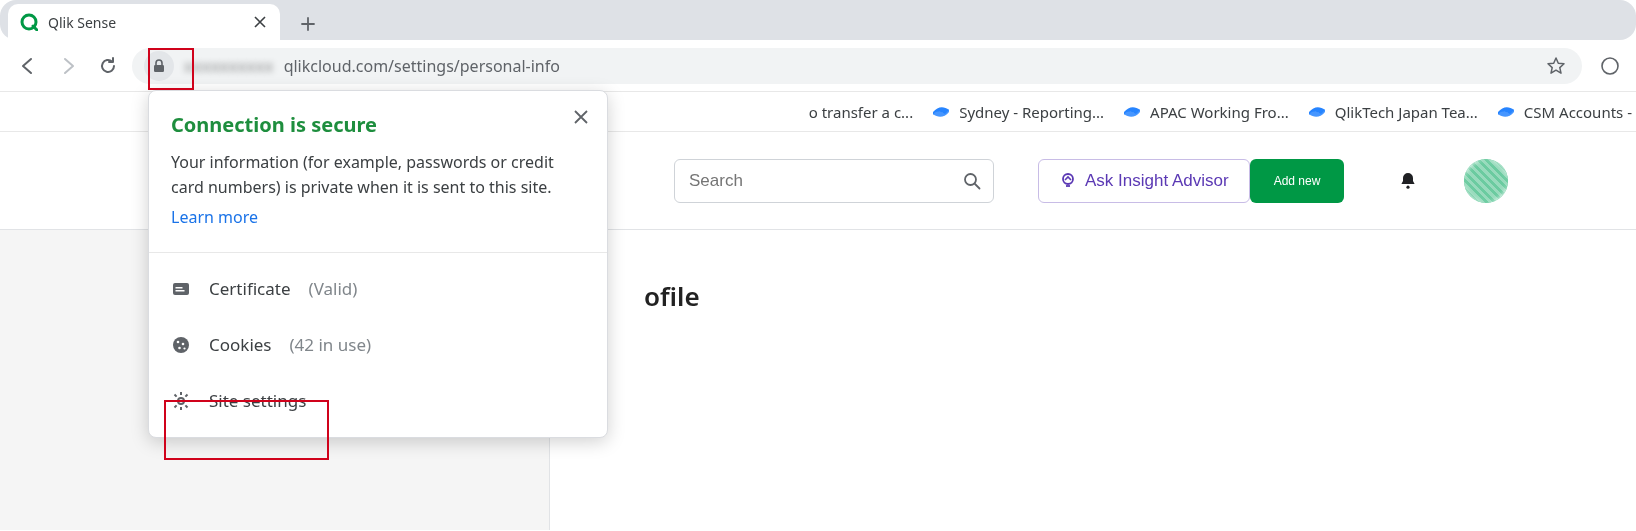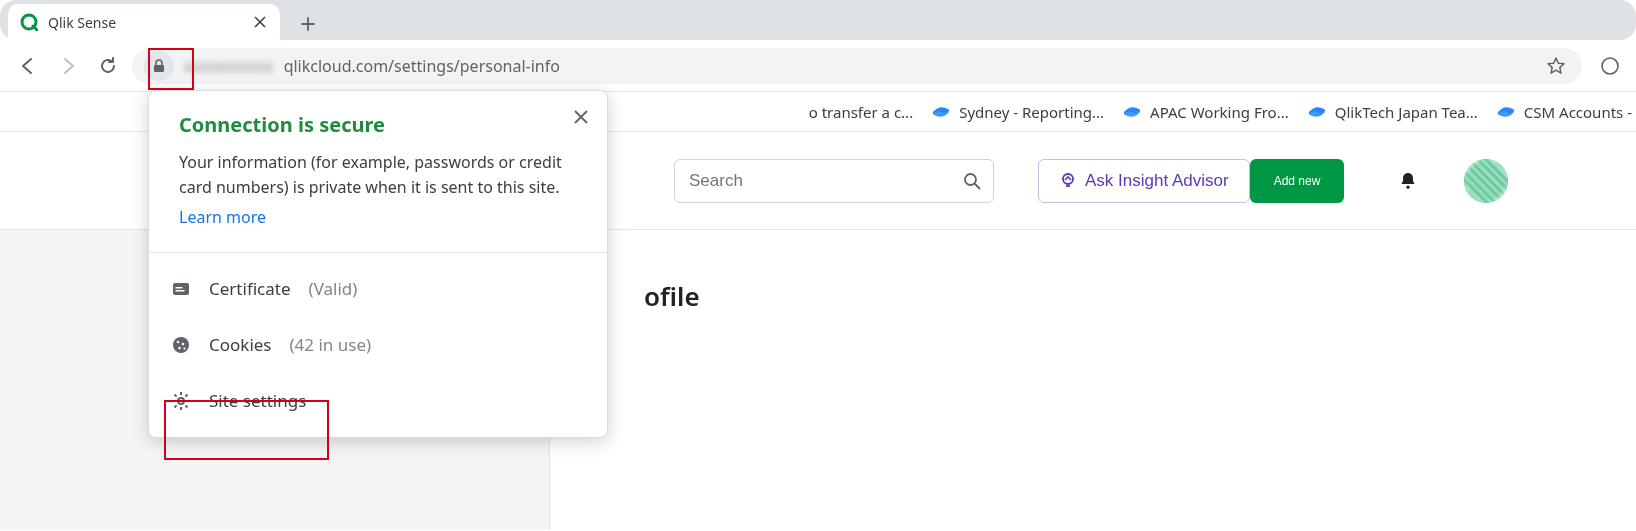--- a/index.html
+++ b/index.html
@@ -64,21 +64,21 @@
 
   
   .app-content{display:flex;height:calc(531px - 40px - 52px - 40px - 98px - 1px);background:var(--app-content-bg);}
   .sidebar{width:550px;background:#f5f5f5;border-right:1px solid var(--divider);padding-top:90px;}
   .sidebar-item{height:54px;display:flex;align-items:center;gap:14px;padding:0 40px 0 285px;font-size:18px;color:#3c4043;cursor:pointer;}
   .main-panel{flex:1;background:#fff;padding:48px 40px;}
   .main-title{font-size:26px;font-weight:600;color:#222;padding-left:54px;}
 
   
   .popover{position:absolute;left:148px;top:90px;width:460px;background:#fff;border:1px solid #dadce0;border-radius:8px;box-shadow:0 4px 18px rgba(0,0,0,0.18);z-index:30;overflow:hidden;}
-  .pop-pad{padding:20px 22px 24px;margin-left:8px;}
+  .pop-pad{padding:20px 22px 24px;}
   .pop-title{color:var(--green);font-size:20px;margin:0 0 12px;}
   .pop-desc{font-size:16px;color:#3c4043;line-height:1.55;margin:0 0 6px;}
   .pop-link{color:var(--link);font-size:16px;cursor:pointer;display:inline-block;}
   .pop-close{position:absolute;top:14px;right:14px;width:24px;height:24px;display:flex;align-items:center;justify-content:center;color:#5f6368;cursor:pointer;}
   .pop-list{border-top:1px solid #e8e8e8;padding:8px 0;}
   .pop-row{height:56px;display:flex;align-items:center;gap:18px;padding:0 22px;cursor:pointer;font-size:17px;color:#3c4043;}
   .muted{color:#80868b;}
 
   
   .annot{position:absolute;border:2px solid var(--annot-red);pointer-events:none;z-index:40;}

